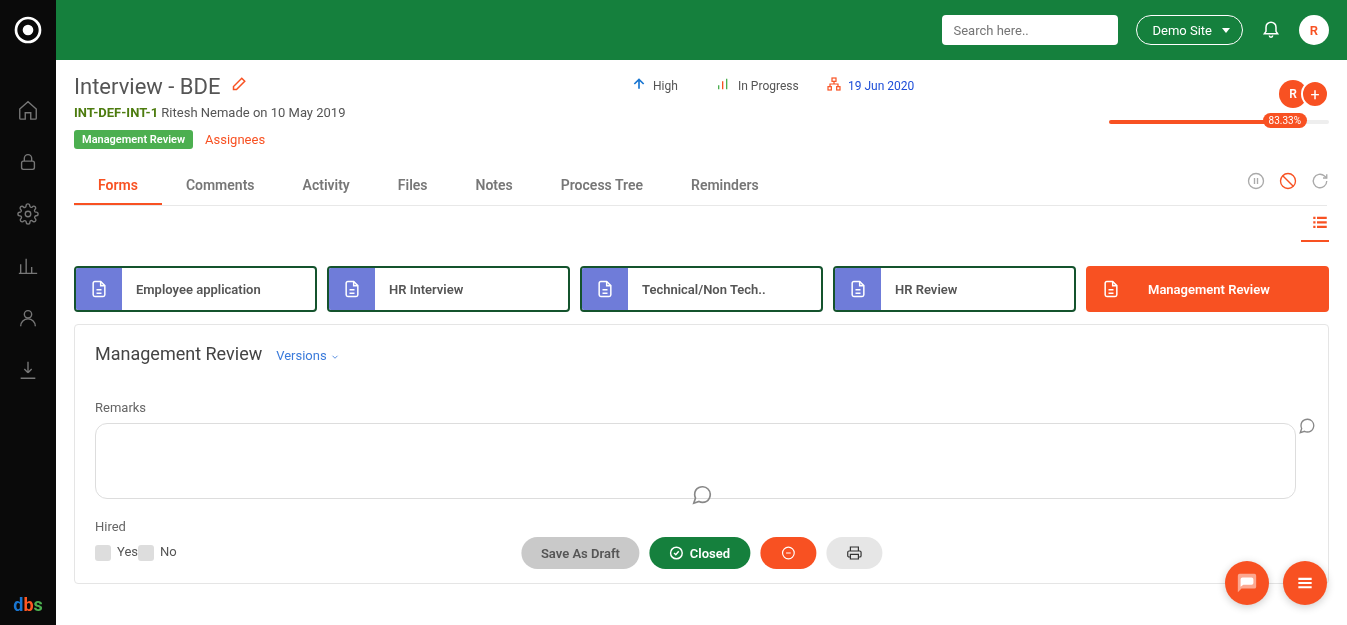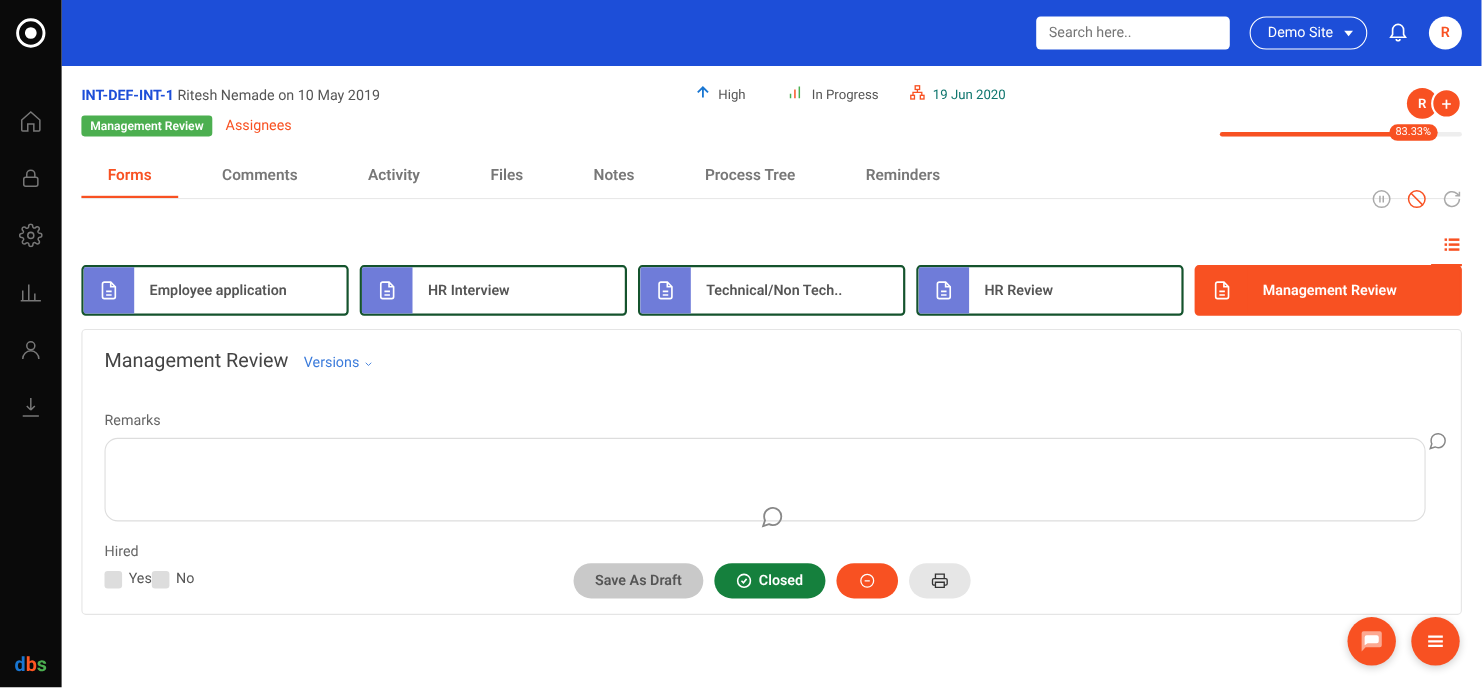--- a/index.html
+++ b/index.html
@@ -7,55 +7,55 @@
 .sidebar { position: absolute; left: 0; top: 0; width: 56px; height: 625px; background: #0a0a0a; display: flex; flex-direction: column; align-items: center; padding-top: 14px; z-index: 10; }
 .sidebar-logo { width: 32px; height: 32px; margin-bottom: 38px; color: #fff; display:flex; align-items:center; justify-content:center;}
 .sidebar-item { width: 56px; height: 52px; display: flex; align-items: center; justify-content: center; color: #777; cursor: pointer; }
 .sidebar-item svg { width: 22px; height: 22px; }
 .sidebar-bottom { position: absolute; bottom: 10px; width: 56px; display:flex; justify-content:center; }
 .sidebar-bottom .multi { font-size: 18px; font-weight: bold; }
 .sidebar-bottom .c1 { color: #1976d2; }
 .sidebar-bottom .c2 { color: #ff5722; }
 .sidebar-bottom .c3 { color: #4caf50; }
 
-.topbar { position: absolute; left: 56px; top: 0; right: 0; height: 60px; background: #1d4ed8; display: flex; align-items: center; justify-content: flex-end; padding: 12px 18px; gap: 18px; }
+.topbar { position: absolute; left: 56px; top: 0; right: 0; height: 60px; background: #15803d; display: flex; align-items: center; justify-content: flex-end; padding: 12px 18px; gap: 18px; }
 .searchbox { width: 176px; height: 30px; background: #fff; border-radius: 4px; border: none; padding: 0 12px; font-size: 13px; color: #666; }
 .site-dd { height: 30px; border: 1.5px solid #fff; border-radius: 16px; color: #fff; font-size: 13px; padding: 0 30px 0 16px; display:flex; align-items:center; position:relative; cursor:pointer; }
 .site-dd::after { content:''; position:absolute; right:12px; top:12px; width:0; height:0; border-left:4px solid transparent; border-right:4px solid transparent; border-top:5px solid #fff;}
 .bell { color:#fff; cursor:pointer; }
 .avatar-top { width: 30px; height: 30px; border-radius: 50%; background: #fff; color: #f85122; display:flex; align-items:center; justify-content:center; font-weight:600; font-size:13px; cursor:pointer;}
 
 .main { position: absolute; left: 56px; top: 60px; right: 0; bottom: 0; background: #fff; overflow: hidden; }
 
 .header-area { padding: 14px 20px 0 18px; position: relative; }
 .title-row { display:flex; align-items:center; gap:8px;}
 .page-title { font-size: 22px; color: #555; font-weight: 400; }
 .edit-icon { color:#f85122; cursor:pointer;}
 .meta-row { margin-top: 6px; font-size: 13px; color: #555; }
-.meta-row .bold { font-weight: 700; color:#1d4ed8;}
+.meta-row .bold { font-weight: 700; color:#4d7c0f;}
 .badge-row { margin-top: 10px; display:flex; align-items:center; gap:12px;}
 .badge-green { background:#4caf50; color:#fff; font-size:11px; font-weight:600; padding:3px 8px; border-radius:3px;}
 .assignees { color:#f85122; font-size:13px; cursor:pointer;}
 
 .status-block { position:absolute; top: 16px; display:flex; flex-direction:row; align-items:center; gap:6px; font-size:12px; color:#555;}
 .status-high { left: 575px; }
 .status-prog { left: 660px; }
 .status-date { left: 770px; color:#f85122; }
-.status-date .lbl { color:#0f766e;text-align:right;}
+.status-date .lbl { color:#1d4ed8;text-align:right;}
 
 .right-top { position:absolute; top:20px; right:18px; display:flex; align-items:center; gap:-6px;}
 .circle-r { width:28px; height:28px; border-radius:50%; background:#f85122; color:#fff; display:flex; align-items:center; justify-content:center; font-size:12px; font-weight:600; margin-right:-6px; position:relative; z-index:1;}
 .circle-plus { width:28px; height:28px; border-radius:50%; background:#f85122; color:#fff; display:flex; align-items:center; justify-content:center; font-size:16px; cursor:pointer; border:2px solid #fff; position:relative; z-index:2;}
 
 .progress-wrap { position:absolute; top:60px; right:18px; width:220px; }
 .progress-bar { height:4px; background:#eee; border-radius:2px; position:relative;}
 .progress-fill { height:4px; background:#f85122; border-radius:2px; width:83.33%;}
 .progress-lbl { position:absolute; right:22px; top:-7px; background:#f85122; color:#fff; font-size:10px; padding:2px 6px; border-radius:8px;}
 
-.tabs-row { margin-top: 18px; border-bottom: 1px solid #e8e8e8; display:flex; gap:16px; padding-left: 0;}
+.tabs-row { margin-top: 18px; border-bottom: 1px solid #e8e8e8; display:flex; gap:0; padding-left: 0;}
 .tab { padding: 10px 24px; font-size: 14px; color:#777; cursor:pointer; font-weight:600;}
 .tab.active { color:#f85122; border-bottom: 2px solid #f85122; }
 
 .tab-icons-right { position:absolute; right:18px; top: 112px; display:flex; gap:14px; color:#999;}
 .tab-icons-right .red { color:#f85122;}
 .tab-icons-right span { cursor:pointer; font-size:18px;}
 
 .list-icon-row { position:absolute; right:18px; top:152px; color:#f85122; cursor:pointer; font-size:20px; border-bottom: 2px solid #f85122; padding-bottom: 4px; width: 28px; text-align:right;}
 
 .form-tabs { display:flex; gap:10px; padding: 60px 18px 0 18px;}
@@ -144,20 +144,28 @@
     <svg width="20" height="20" viewBox="0 0 24 24" fill="none" stroke="#fff" stroke-width="1.8">
         <path d="M18 16v-5a6 6 0 10-12 0v5l-2 3h16l-2-3zM10 21a2 2 0 004 0"></path>
       </svg>
   </span>
   <div class="avatar-top">R</div>
 </div>
 
 <div class="main">
 
   <div class="header-area">
+    <div class="title-row">
+      <span class="page-title">Interview - BDE</span>
+      <span class="edit-icon">
+        <svg width="18" height="18" viewBox="0 0 24 24" fill="none" stroke="#f85122" stroke-width="2">
+            <path d="M17 3l4 4-11 11H6v-4L17 3z"></path>
+          </svg>
+      </span>
+    </div>
     <div class="meta-row">
       <span class="bold">INT-DEF-INT-1</span>
       <span>Ritesh Nemade</span>
       <span>on</span>
       <span>10 May 2019</span>
     </div>
     <div class="badge-row">
       <span class="badge-green">Management Review</span>
       <span class="assignees">Assignees</span>
     </div>

